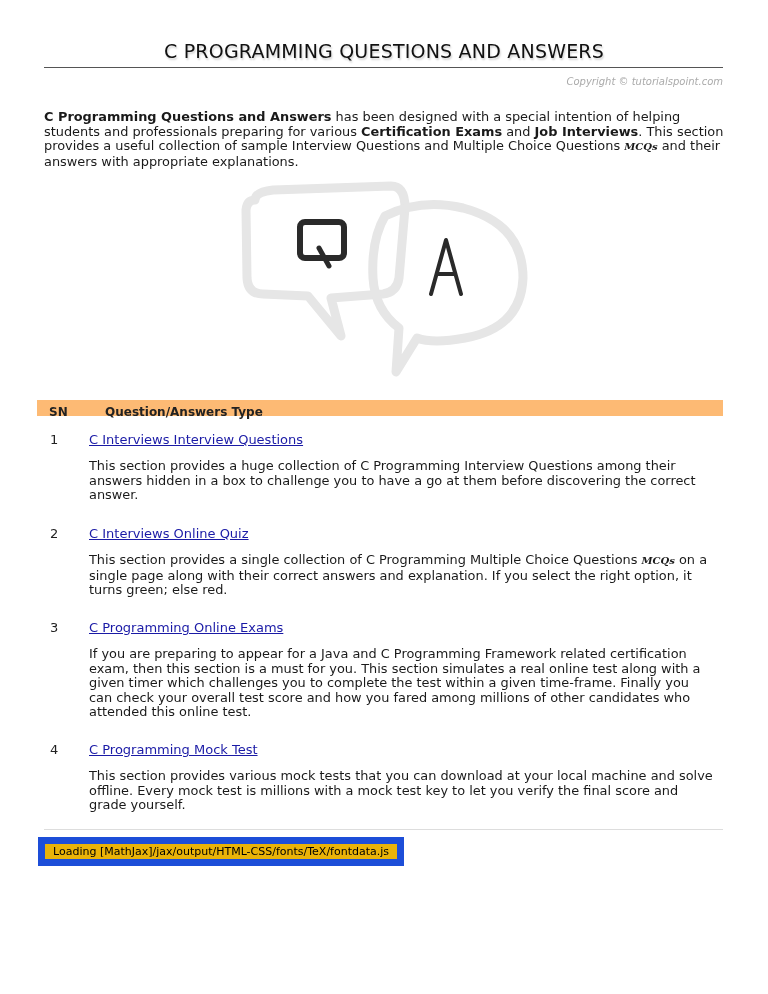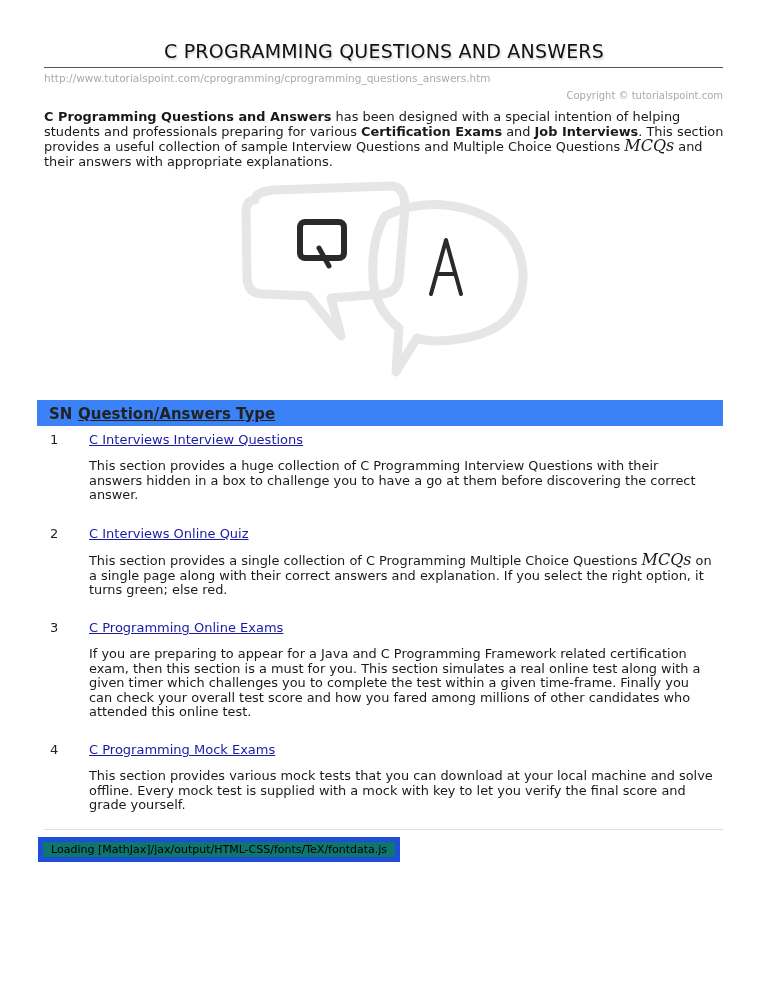--- a/index.html
+++ b/index.html
@@ -12,58 +12,57 @@
     font-size: 19px; color: #111111; letter-spacing: 0.2px;
     text-shadow: 1px 2px 2px rgba(0,0,0,0.18);
   }
   .title-rule {
     position: absolute; left: 44px; top: 67px; width: 679px; height: 1px; background: #555555;
   }
   .url-line {
     position: absolute; left: 44px; top: 72px; width: 679px;
     font-size: 10.5px; color: #aaaaaa; white-space: nowrap;
   }
-  .url-line .copyright { position: absolute; right: 0; top: 18px; font-size: 10px; }
+  .url-line .copyright { position: absolute; right: 0; top: 4px; font-size: 10px; font-style: italic; }
   .intro {
     position: absolute; left: 44px; top: 110px; width: 680px;
     font-size: 12.9px; line-height: 14.5px; color: #1a1a1a;
   }
   .intro b { font-weight: bold; }
-  .intro i, .desc i { font-family: "DejaVu Serif", serif; font-style: italic; font-size: 16px; }
+  .intro i, .desc i { font-family: "DejaVu Serif", serif; font-style: italic; font-size: 10px; font-weight: bold; }
   .qa-image { position: absolute; left: 233px; top: 178px; width: 300px; height: 200px; }
   .table-head {
-    position: absolute; left: 37px; top: 400px; width: 686px; height: 26px; background: #3b82f6;
-    font-weight: bold; font-size: 15px;
+    position: absolute; left: 37px; top: 400px; width: 686px; height: 16px; background: #fdba74;
+    font-weight: bold; font-size: 12px;
   }
   .table-head .col-sn { position: absolute; left: 12px; top: 5px; }
-  .table-head .col-type { position: absolute; left: 41px; top: 5px; text-decoration: underline; }
+  .table-head .col-type { position: absolute; left: 68px; top: 5px; }
   .row { position: absolute; left: 37px; width: 686px; }
   .row .sn { position: absolute; left: 13px; top: 0; font-size: 13px; }
   .row .link {
     position: absolute; left: 52px; top: 0; font-size: 13px; color: #1a1aa6;
     text-decoration: underline; cursor: pointer; white-space: nowrap;
   }
   .row .desc {
     position: absolute; left: 52px; top: 27px; width: 625px;
     font-size: 12.9px; line-height: 14.5px; color: #1a1a1a;
   }
   .bottom-rule { position: absolute; left: 44px; top: 829px; width: 679px; height: 1px; background: #dddddd; }
   .mathjax-status {
     position: absolute; left: 38px; top: 837px; height: 15px; padding: 0 8px;
-    background: #0f766e; border: 5px solid #1d4ed8; font-size: 11px; line-height: 15px;
+    background: #eab308; border: 7px solid #1d4ed8; font-size: 11px; line-height: 15px;
     color: #000; white-space: nowrap;
   }
 </style>
 </head>
 <body>
 
 <div class="page-title">C PROGRAMMING QUESTIONS AND ANSWERS</div>
 <div class="title-rule"></div>
 <div class="url-line">
-  <span>http://www.tutorialspoint.com/cprogramming/cprogramming_questions_answers.htm</span>
   <span class="copyright">Copyright © tutorialspoint.com</span>
 </div>
 
 <div class="intro">
   <b>C Programming Questions and Answers</b><span> has been designed with a special intention of helping students and professionals preparing for various </span><b>Certification Exams</b><span> and </span><b>Job Interviews</b><span>. This section provides a useful collection of sample Interview Questions and Multiple Choice Questions </span><i>MCQs</i><span> and their answers with appropriate explanations.</span>
 </div>
 
 <div class="qa-image">
   <svg width="300" height="200" viewBox="0 0 300 200">
 
@@ -79,35 +78,35 @@
 </div>
 
 <div class="table-head">
   <span class="col-sn">SN</span>
   <span class="col-type">Question/Answers Type</span>
 </div>
 
 <div class="row" style="top:432px">
   <span class="sn">1</span>
   <a class="link">C Interviews Interview Questions</a>
-  <div class="desc">This section provides a huge collection of C Programming Interview Questions with their answers hidden in a box to challenge you to have a go at them before discovering the correct answer.</div>
+  <div class="desc">This section provides a huge collection of C Programming Interview Questions among their answers hidden in a box to challenge you to have a go at them before discovering the correct answer.</div>
 </div>
 
 <div class="row" style="top:526px">
   <span class="sn">2</span>
   <a class="link">C Interviews Online Quiz</a>
   <div class="desc"><span>This section provides a single collection of C Programming Multiple Choice Questions </span><i>MCQs</i><span> on a single page along with their correct answers and explanation. If you select the right option, it turns green; else red.</span></div>
 </div>
 
 <div class="row" style="top:620px">
   <span class="sn">3</span>
   <a class="link">C Programming Online Exams</a>
   <div class="desc">If you are preparing to appear for a Java and C Programming Framework related certification exam, then this section is a must for you. This section simulates a real online test along with a given timer which challenges you to complete the test within a given time-frame. Finally you can check your overall test score and how you fared among millions of other candidates who attended this online test.</div>
 </div>
 
 <div class="row" style="top:742px">
   <span class="sn">4</span>
-  <a class="link">C Programming Mock Exams</a>
-  <div class="desc">This section provides various mock tests that you can download at your local machine and solve offline. Every mock test is supplied with a mock with key to let you verify the final score and grade yourself.</div>
+  <a class="link">C Programming Mock Test</a>
+  <div class="desc">This section provides various mock tests that you can download at your local machine and solve offline. Every mock test is millions with a mock test key to let you verify the final score and grade yourself.</div>
 </div>
 
 <div class="bottom-rule"></div>
 <div class="mathjax-status">Loading [MathJax]/jax/output/HTML-CSS/fonts/TeX/fontdata.js</div>
 
 </body></html>

